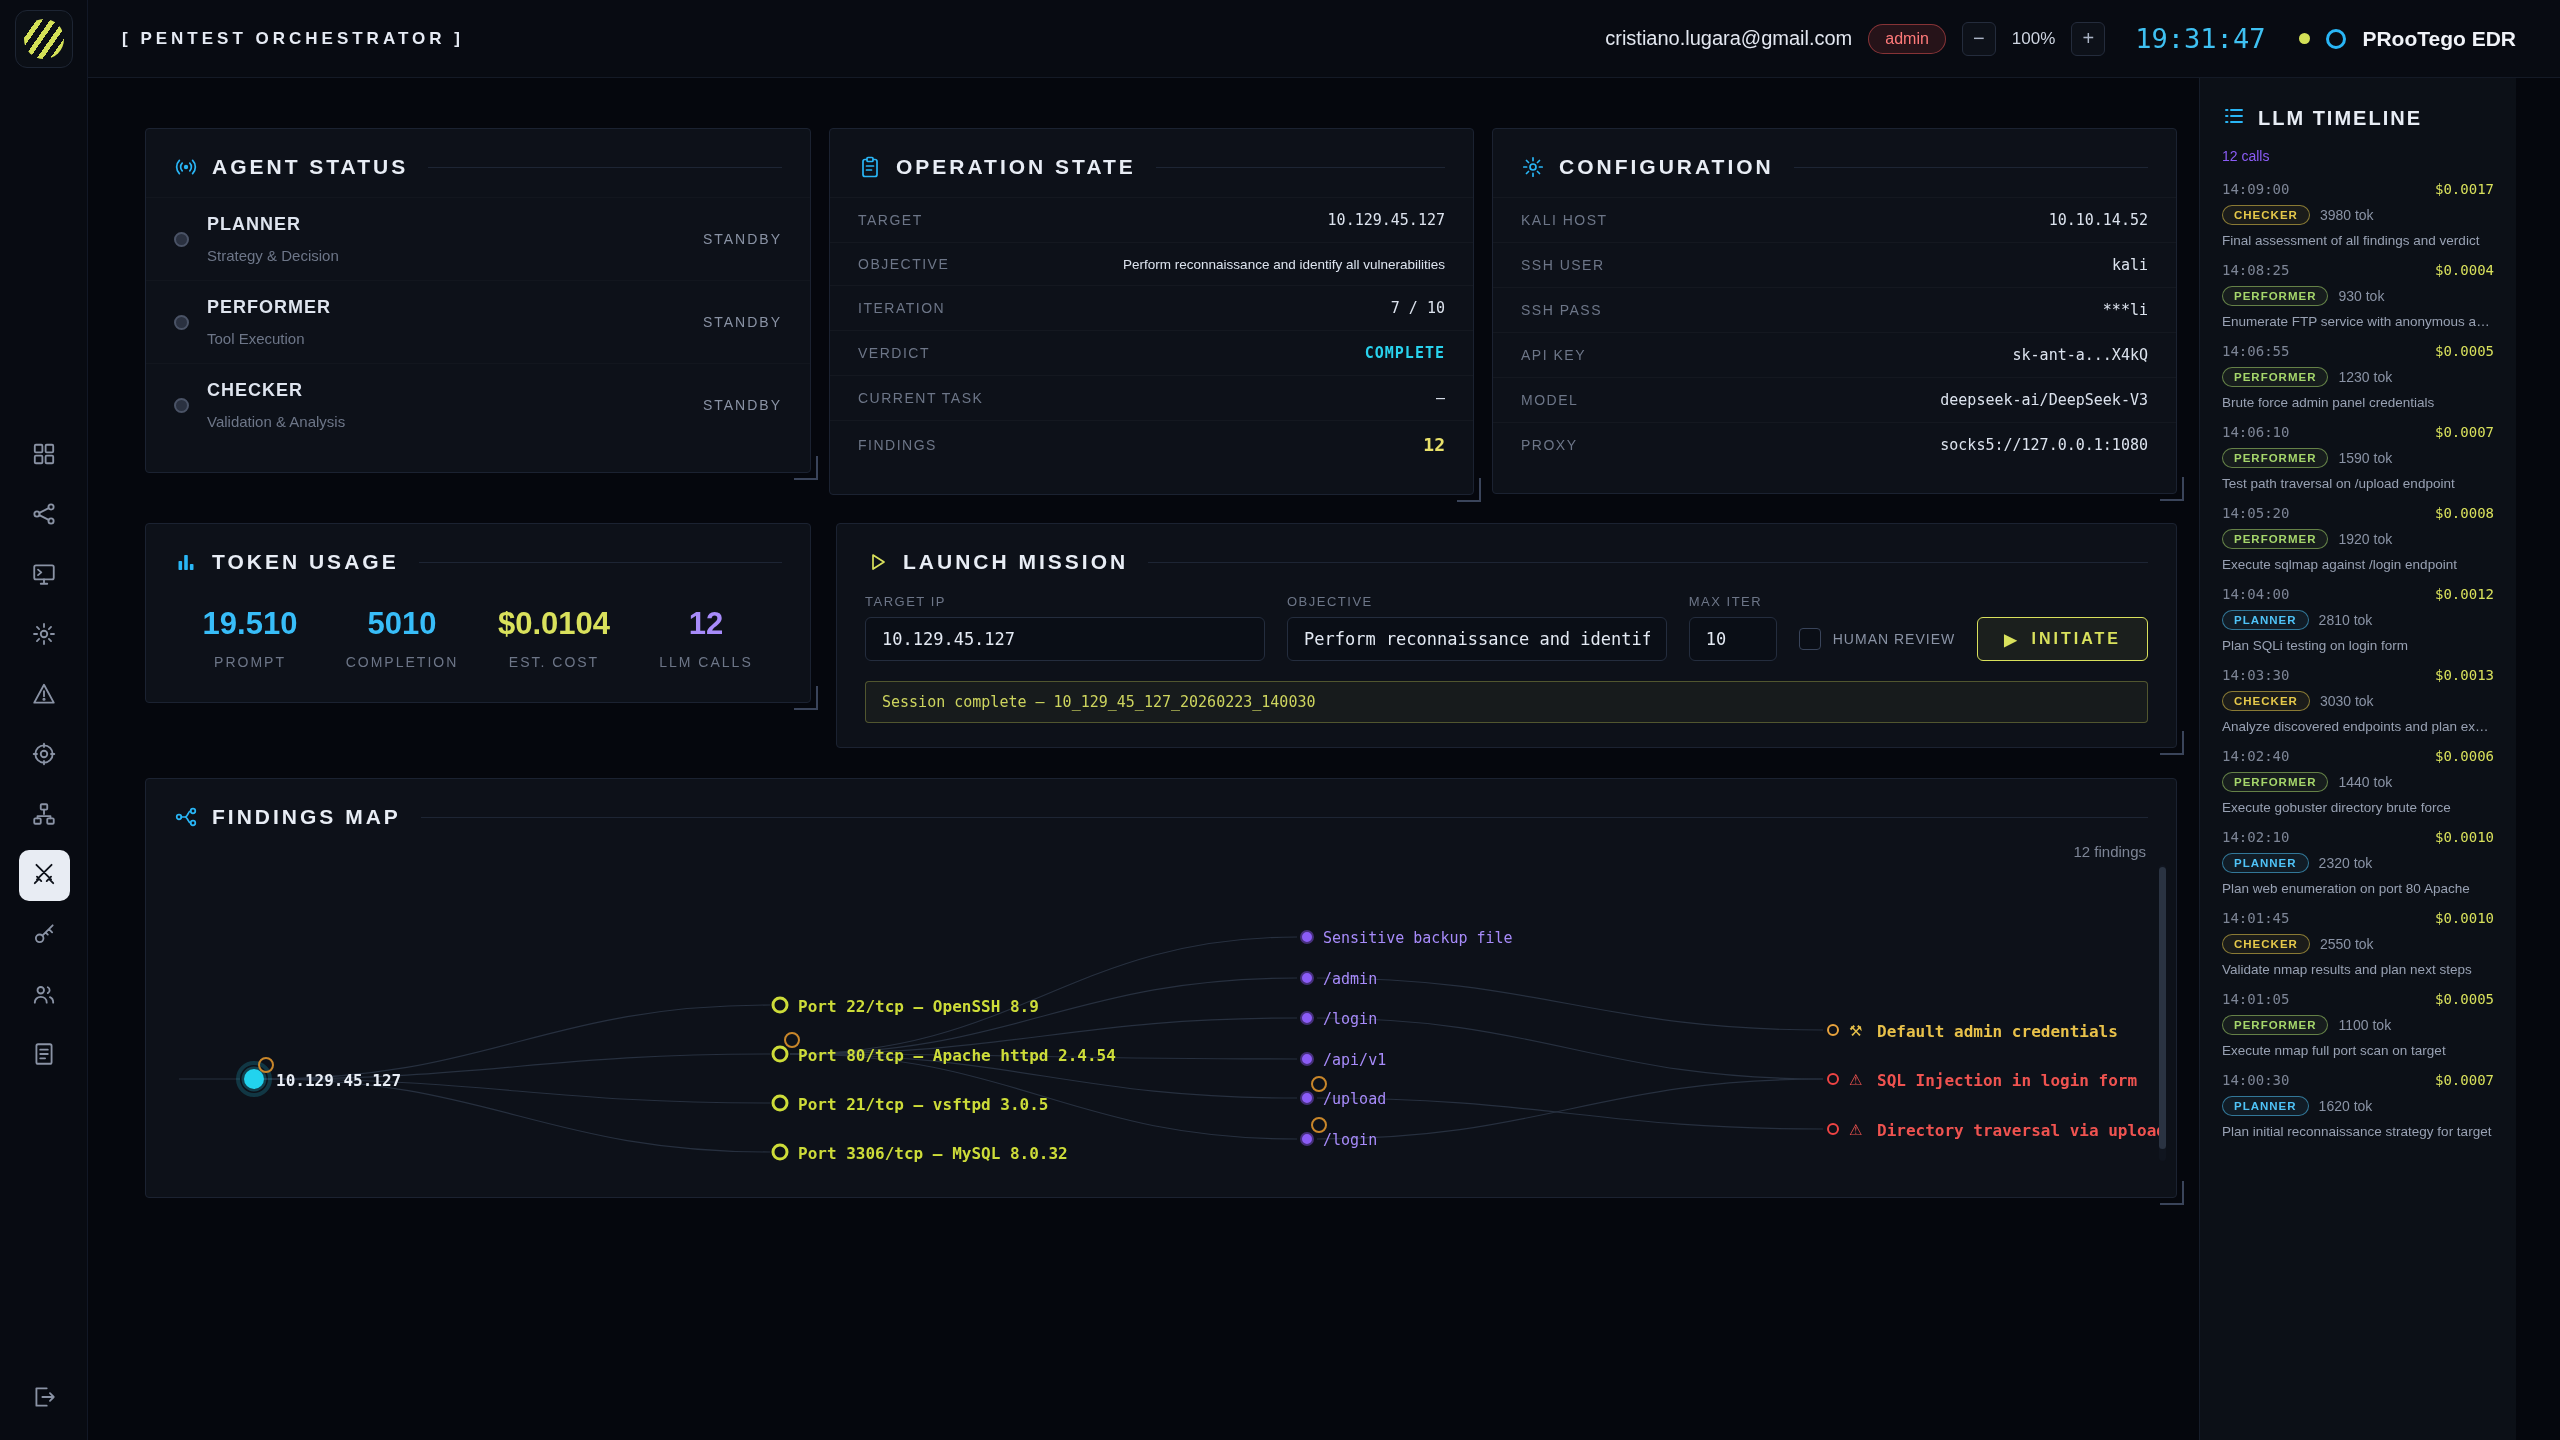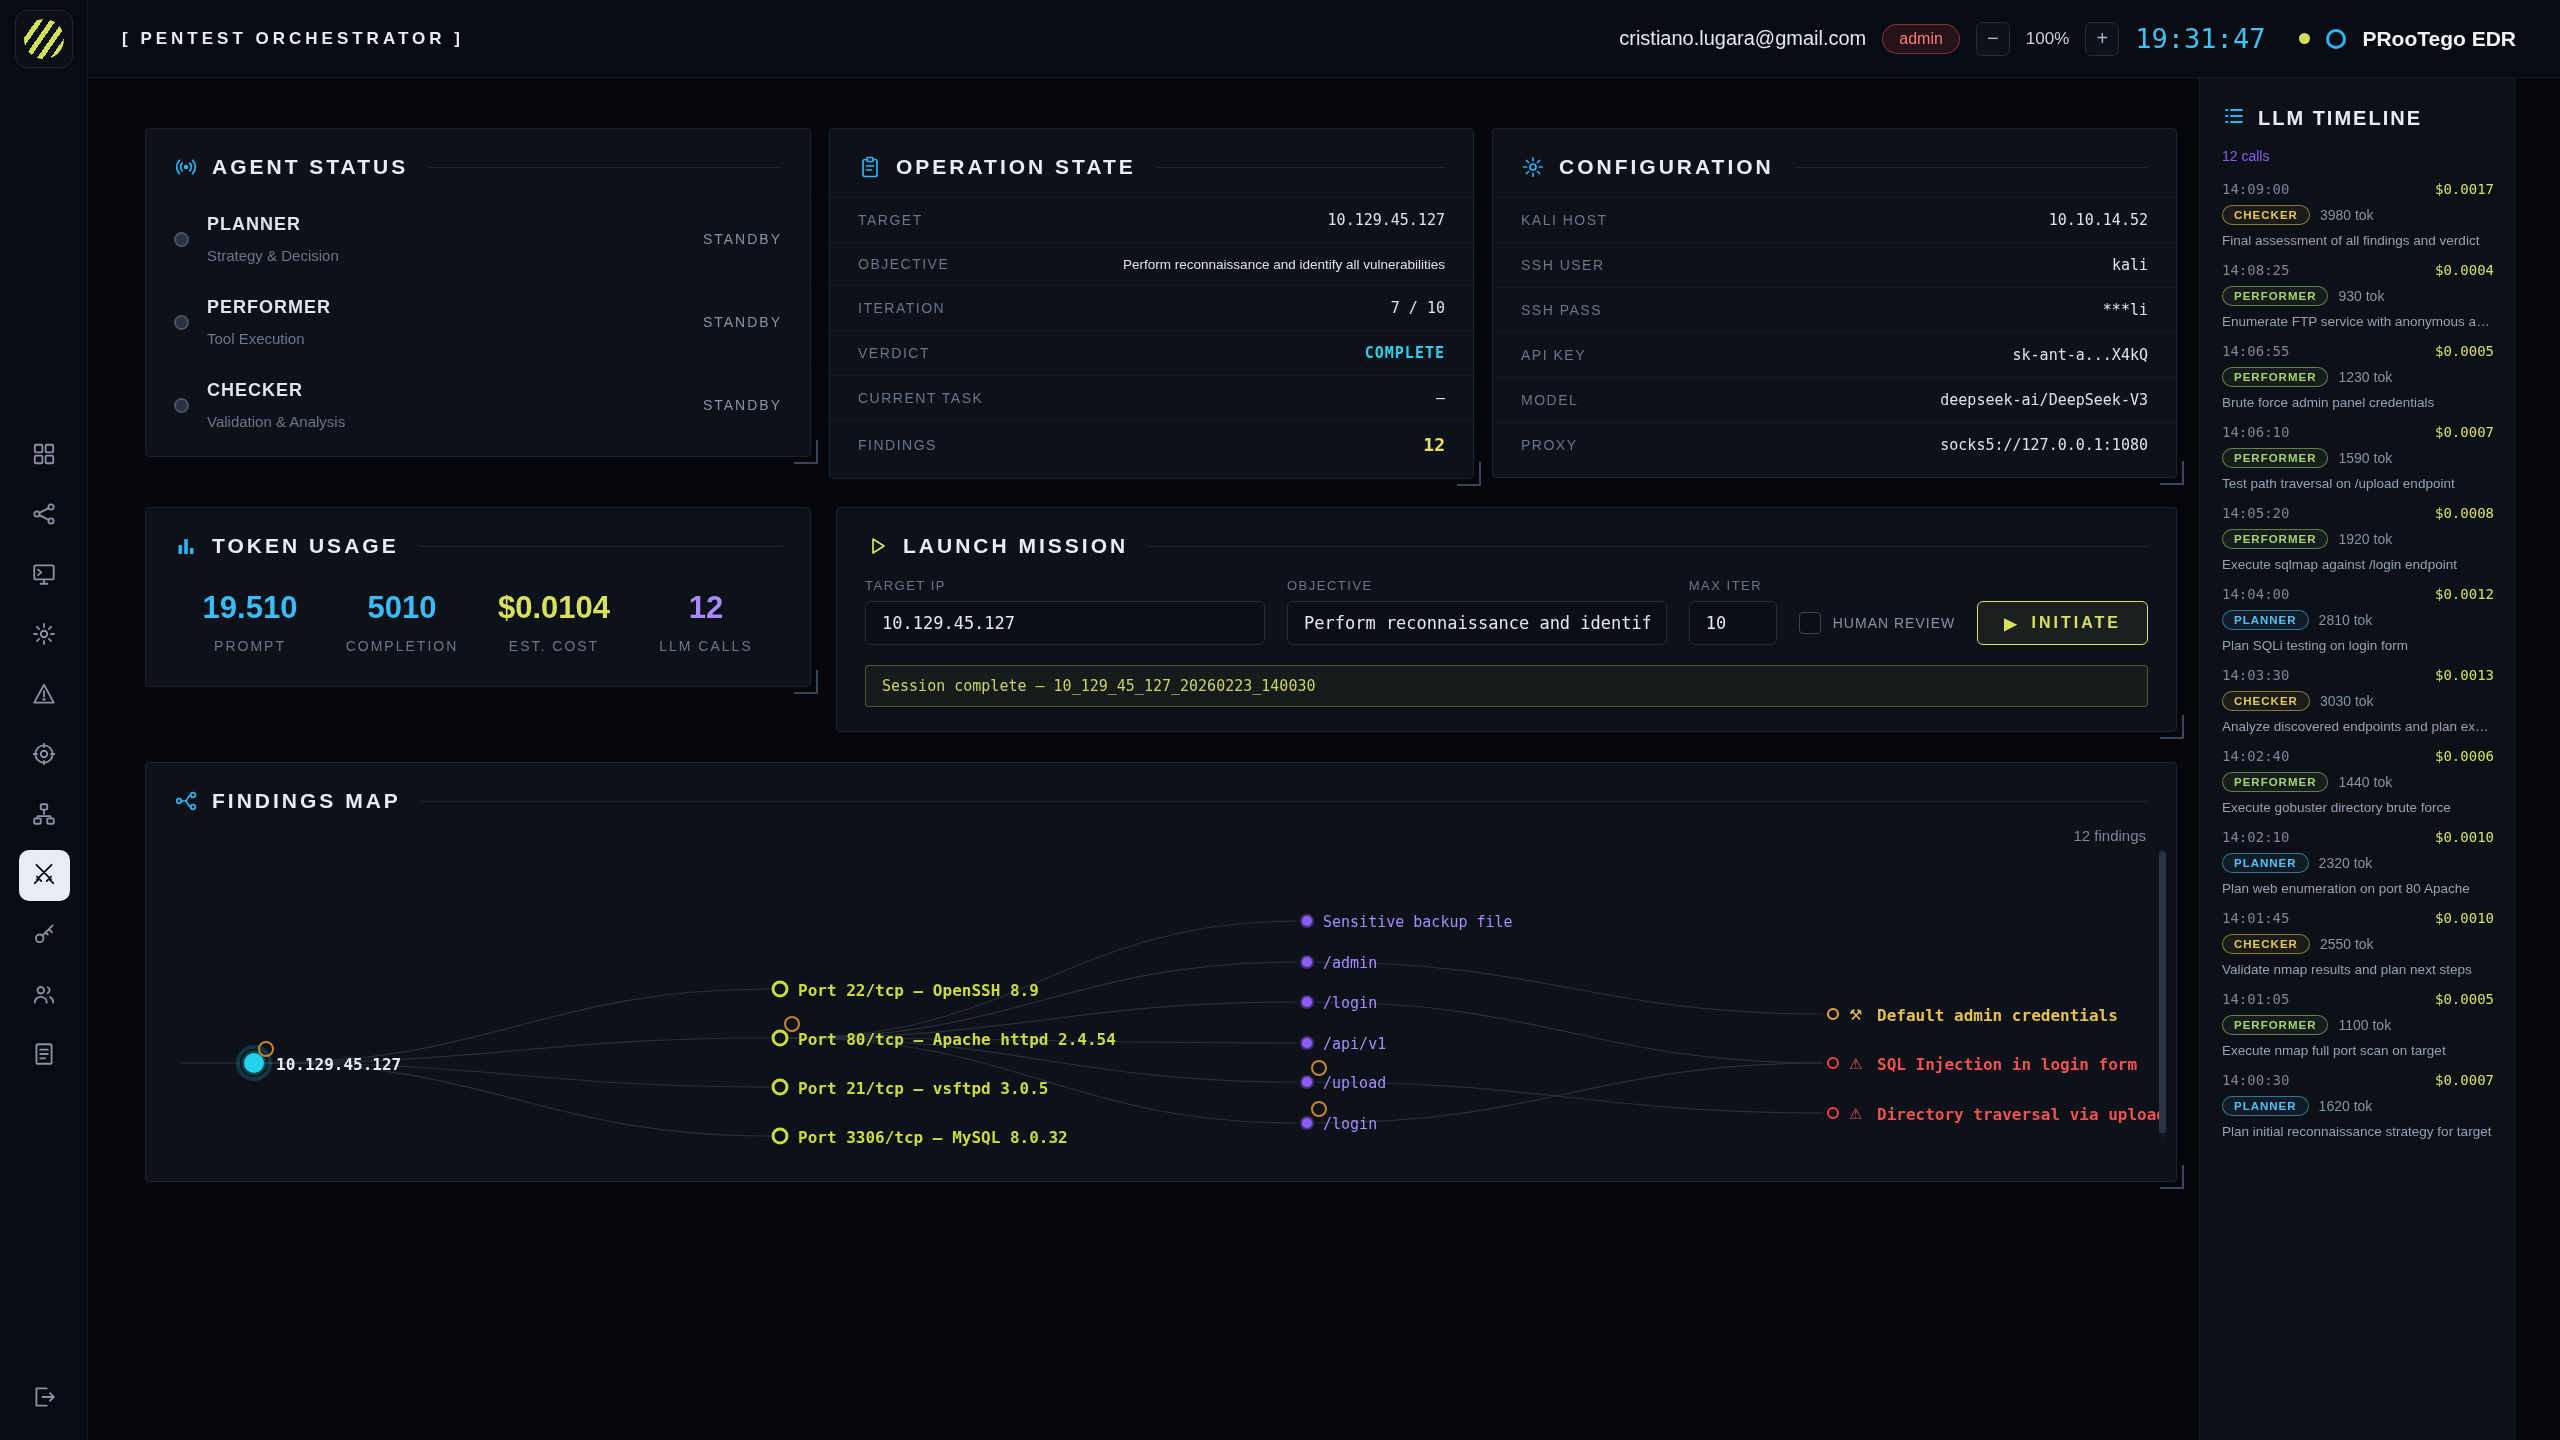--- a/index.html
+++ b/index.html
@@ -11,21 +11,21 @@
   .topbar{position:absolute;left:88px;top:0;width:2472px;height:78px;background:#080b12;
     border-bottom:1px solid #141a26;display:flex;align-items:center;padding:0 44px 0 34px;z-index:5}
   .app-title{font-size:17px;font-weight:bold;letter-spacing:4px;color:#e6ebf4}
   .topbar-right{margin-left:auto;display:flex;align-items:center;gap:16px}
   .email{font-size:20px;color:#e2e7f0}
   .role-badge{font-size:16px;color:#ff7a7a;background:rgba(255,80,80,.12);
     border:1px solid rgba(255,90,90,.45);padding:5px 16px;border-radius:15px}
   .zoom-btn{width:34px;height:34px;background:#0d1119;border:1px solid #242c3c;border-radius:6px;
     color:#aab3c5;font-size:20px;display:flex;align-items:center;justify-content:center;cursor:pointer}
   .zoom-level{font-size:17px;color:#cdd4e0}
-  .clock{font-family:"DejaVu Sans Mono",monospace;font-size:27px;color:#3fc1f2;}
+  .clock{font-family:"DejaVu Sans Mono",monospace;font-size:27px;color:#3fc1f2;margin-left:14px}
   .edr-dot{width:11px;height:11px;border-radius:50%;background:#d4e157;margin-left:18px}
   .edr-ring{width:20px;height:20px;border-radius:50%;border:3px solid #29b6f6}
   .edr-label{font-size:21px;font-weight:bold;color:#f0f3f8}
 
   
   .sidebar{position:absolute;left:0;top:0;width:88px;height:1440px;background:#080b12;
     border-right:1px solid #121826;z-index:6}
   .logo{position:absolute;left:15px;top:10px;width:58px;height:58px;border-radius:12px;background:#0b0f16;
     border:1px solid #1d2533;display:flex;align-items:center;justify-content:center;cursor:pointer}
   .logo-disc{width:40px;height:40px;border-radius:50%;
@@ -54,21 +54,21 @@
   .head-icon svg{width:24px;height:24px}
   .head-icon.lime{color:#d9e15c}
 
   
   .agent-row{display:flex;align-items:center;padding:16px 28px;border-top:1px solid rgba(255,255,255,.025)}
   .agent-dot{width:15px;height:15px;border-radius:50%;background:#2a3140;border:2px solid #4a5366;margin-right:18px;flex:none}
   .agent-info{display:flex;flex-direction:column}
   .agent-name{font-size:18px;font-weight:bold;letter-spacing:1px;color:#dfe5ef}
   .agent-role{font-size:15px;color:#6d7688;margin-top:12px}
   .agent-state{margin-left:auto;font-size:14px;letter-spacing:2px;color:#8a93a5}
-  .pad-bottom{padding-bottom:10px}
+  .pad-bottom{padding-bottom:26px}
 
   
   .kv{display:flex;align-items:center;justify-content:space-between;gap:20px;
     padding:13px 28px;border-top:1px solid rgba(255,255,255,.03)}
   .kv-label{font-size:14px;letter-spacing:1.5px;color:#6d7688;white-space:nowrap}
   .kv-value{font-family:"DejaVu Sans Mono",monospace;font-size:15px;color:#dce3ee;text-align:right}
   .kv-value.objective{font-family:"Liberation Sans",sans-serif;font-size:13.5px}
   .kv-value.verdict{color:#29d3ee;font-weight:bold;letter-spacing:1px}
   .kv-value.findings{color:#e8e06a;font-weight:bold;font-size:18px}
 

